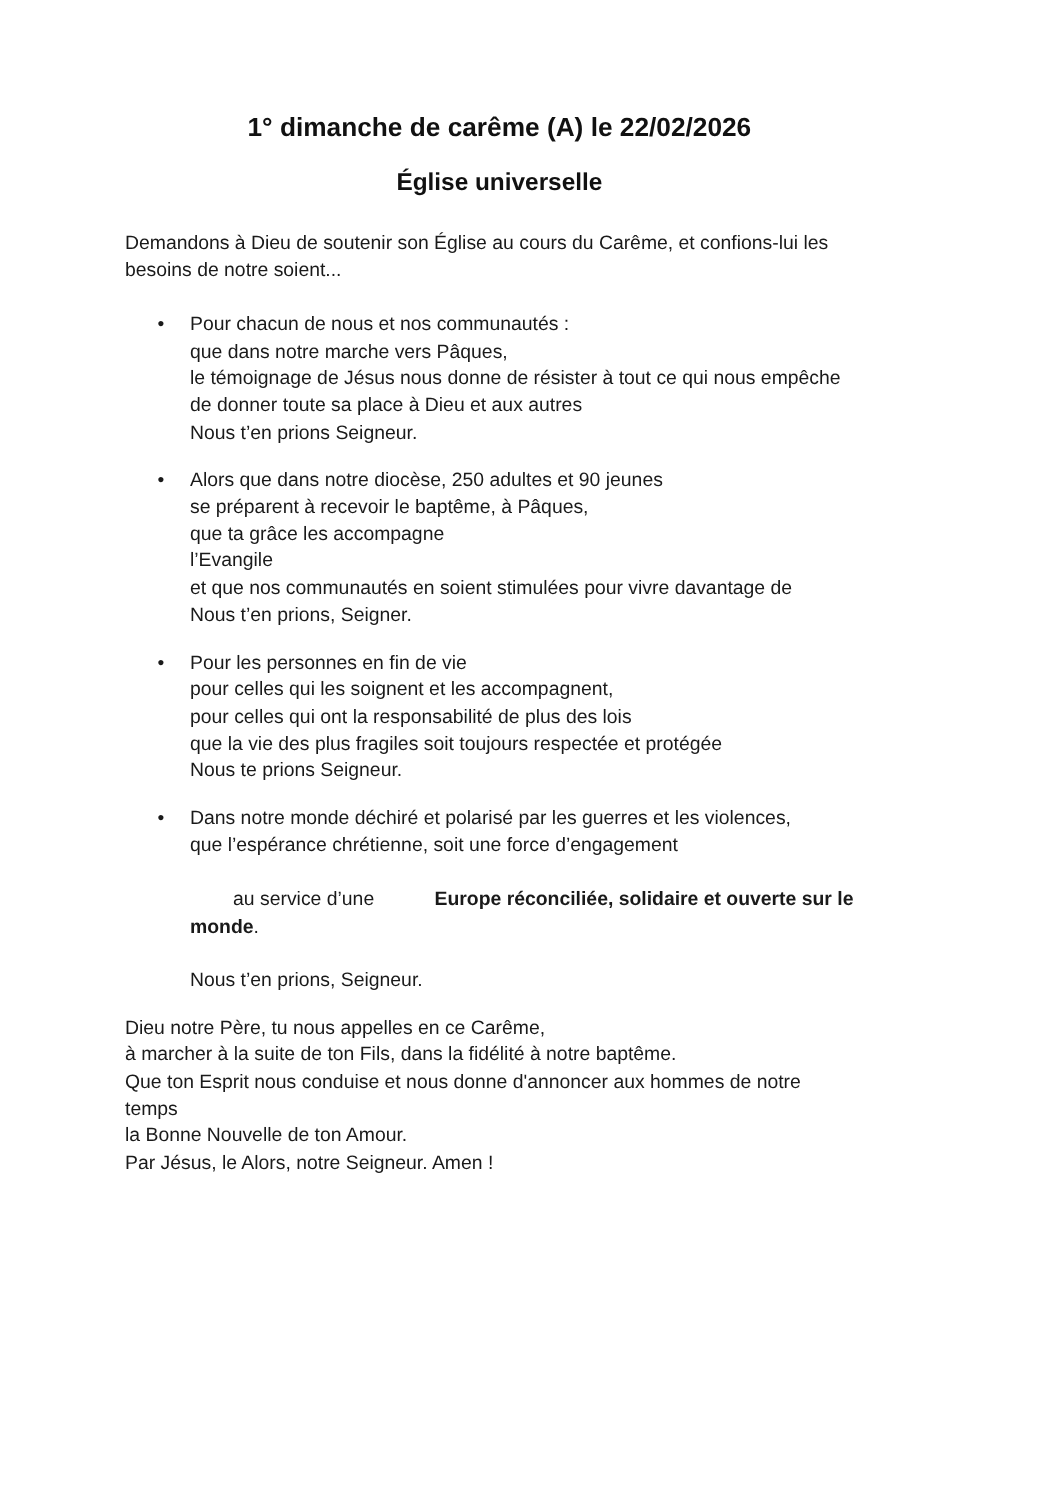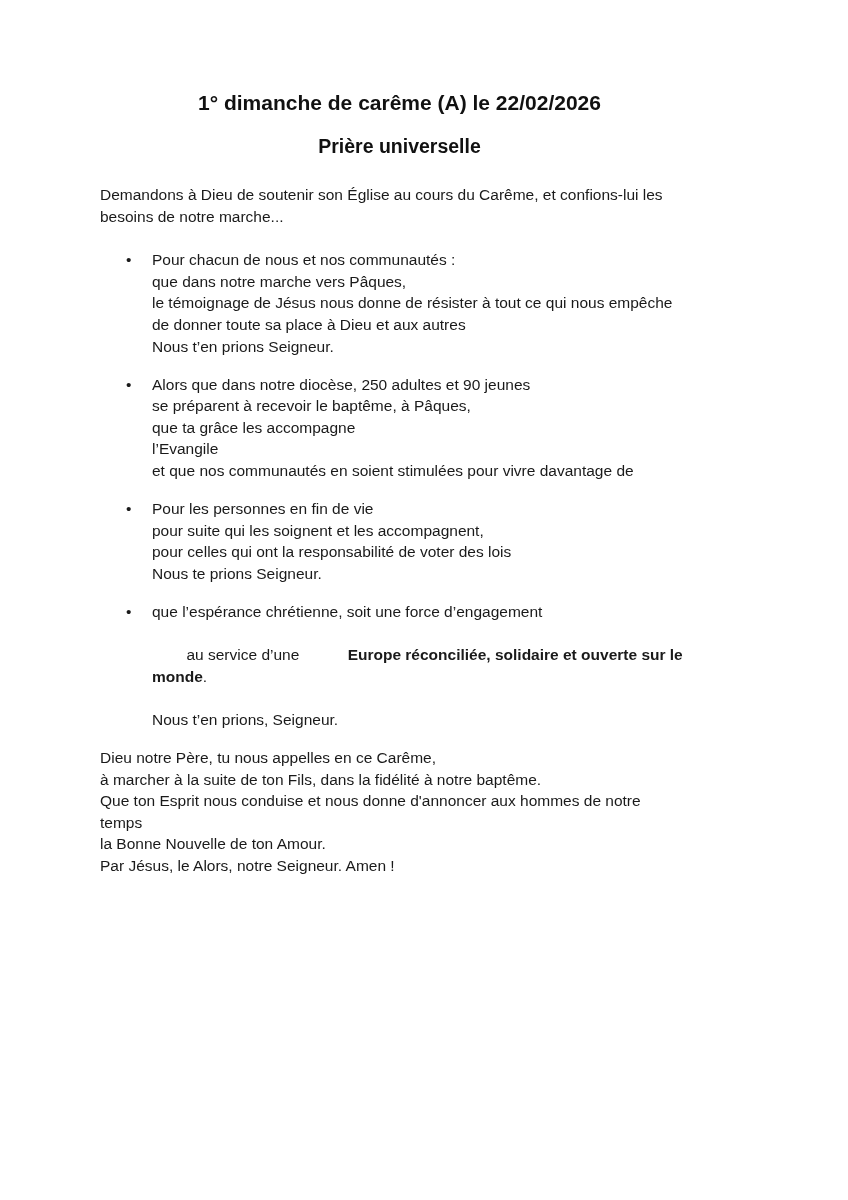--- a/index.html
+++ b/index.html
@@ -65,54 +65,57 @@
     margin: 8px 0 0 0;
   }
   strong { font-weight: bold; margin-left: 44px; }
 </style>
 </head>
 <body>
 
 <div class="page">
 
   <h1 class="doc-title">1° dimanche de carême (A) le 22/02/2026</h1>
-  <h2 class="doc-subtitle">Prière universelle</h2>
+  <h2 class="doc-subtitle">Église universelle</h2>
 
-  <p class="body-text intro">Demandons à Dieu de soutenir son Église au cours du Carême, et confions-lui les besoins de notre marche...</p>
+  <p class="body-text intro">Demandons à Dieu de soutenir son Église au cours du Carême, et confions-lui les besoins de notre soient...</p>
 
   <ul class="prayer-list body-text">
 
     <li>
       <span class="marker">•</span>
       <div class="line">Pour chacun de nous et nos communautés :</div>
       <div class="line">que dans notre marche vers Pâques,</div>
       <div class="line">le témoignage de Jésus nous donne de résister à tout ce qui nous empêche</div>
       <div class="line">de donner toute sa place à Dieu et aux autres</div>
       <div class="line">Nous t’en prions Seigneur.</div>
     </li>
 
     <li>
       <span class="marker">•</span>
       <div class="line">Alors que dans notre diocèse, 250 adultes et 90 jeunes</div>
       <div class="line">se préparent à recevoir le baptême, à Pâques,</div>
       <div class="line">que ta grâce les accompagne</div>
       <div class="line">l’Evangile</div>
       <div class="line">et que nos communautés en soient stimulées pour vivre davantage de</div>
+      <div class="line">Nous t’en prions, Seigner.</div>
     </li>
 
     <li>
       <span class="marker">•</span>
       <div class="line">Pour les personnes en fin de vie</div>
-      <div class="line">pour suite qui les soignent et les accompagnent,</div>
-      <div class="line">pour celles qui ont la responsabilité de voter des lois</div>
+      <div class="line">pour celles qui les soignent et les accompagnent,</div>
+      <div class="line">pour celles qui ont la responsabilité de plus des lois</div>
+      <div class="line">que la vie des plus fragiles soit toujours respectée et protégée</div>
       <div class="line">Nous te prions Seigneur.</div>
     </li>
 
     <li>
       <span class="marker">•</span>
+      <div class="line">Dans notre monde déchiré et polarisé par les guerres et les violences,</div>
       <div class="line">que l’espérance chrétienne, soit une force d’engagement</div>
       <div class="line">
         <span>au service d’une </span><strong>Europe réconciliée, solidaire et ouverte sur le monde</strong><span>.</span>
       </div>
       <div class="line">Nous t’en prions, Seigneur.</div>
     </li>
 
   </ul>
 
   <div class="body-text closing">

